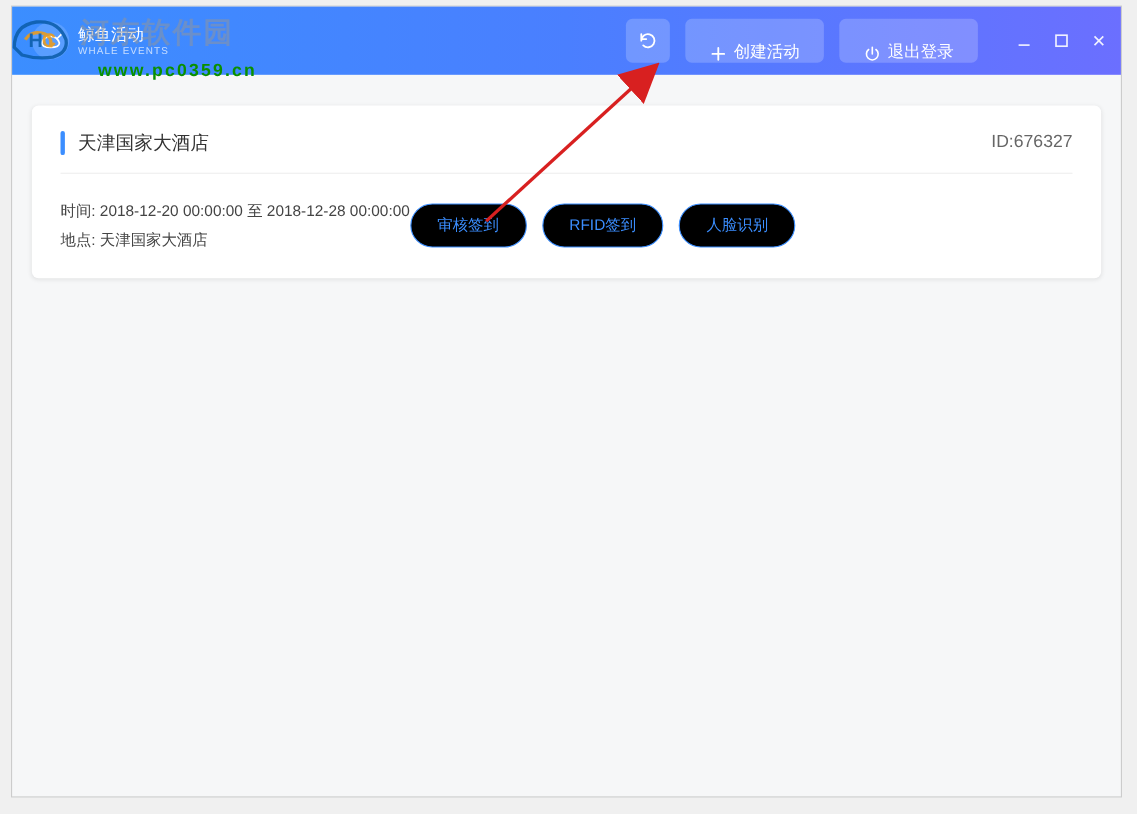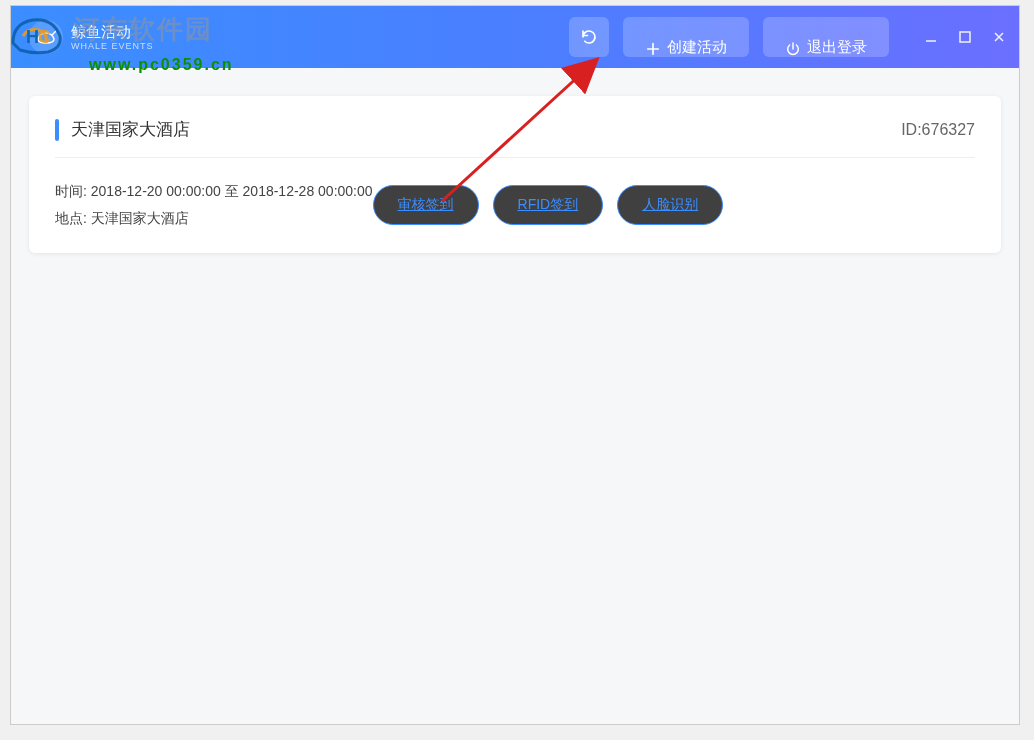--- a/index.html
+++ b/index.html
@@ -185,27 +185,26 @@
       line-height: 1.9;
     }
     .event-actions {
       display: flex;
       gap: 14px;
     }
     .outline-btn {
       height: 40px;
       padding: 0 24px;
       border-radius: 20px;
-      background: #404040;
+      background: #000000;
       border: 1px solid;
       cursor: pointer;
       font-size: 14px;
       display: flex;
       align-items: center;
-      text-decoration: underline;
     }
     .btn-blue {
       border-color: #3b8eff;
       color: #3b8eff;
     }
     .btn-cyan {
       border-color: #2bc8d4;
       color: #2bc8d4;
     }
     .annotation-arrow {

